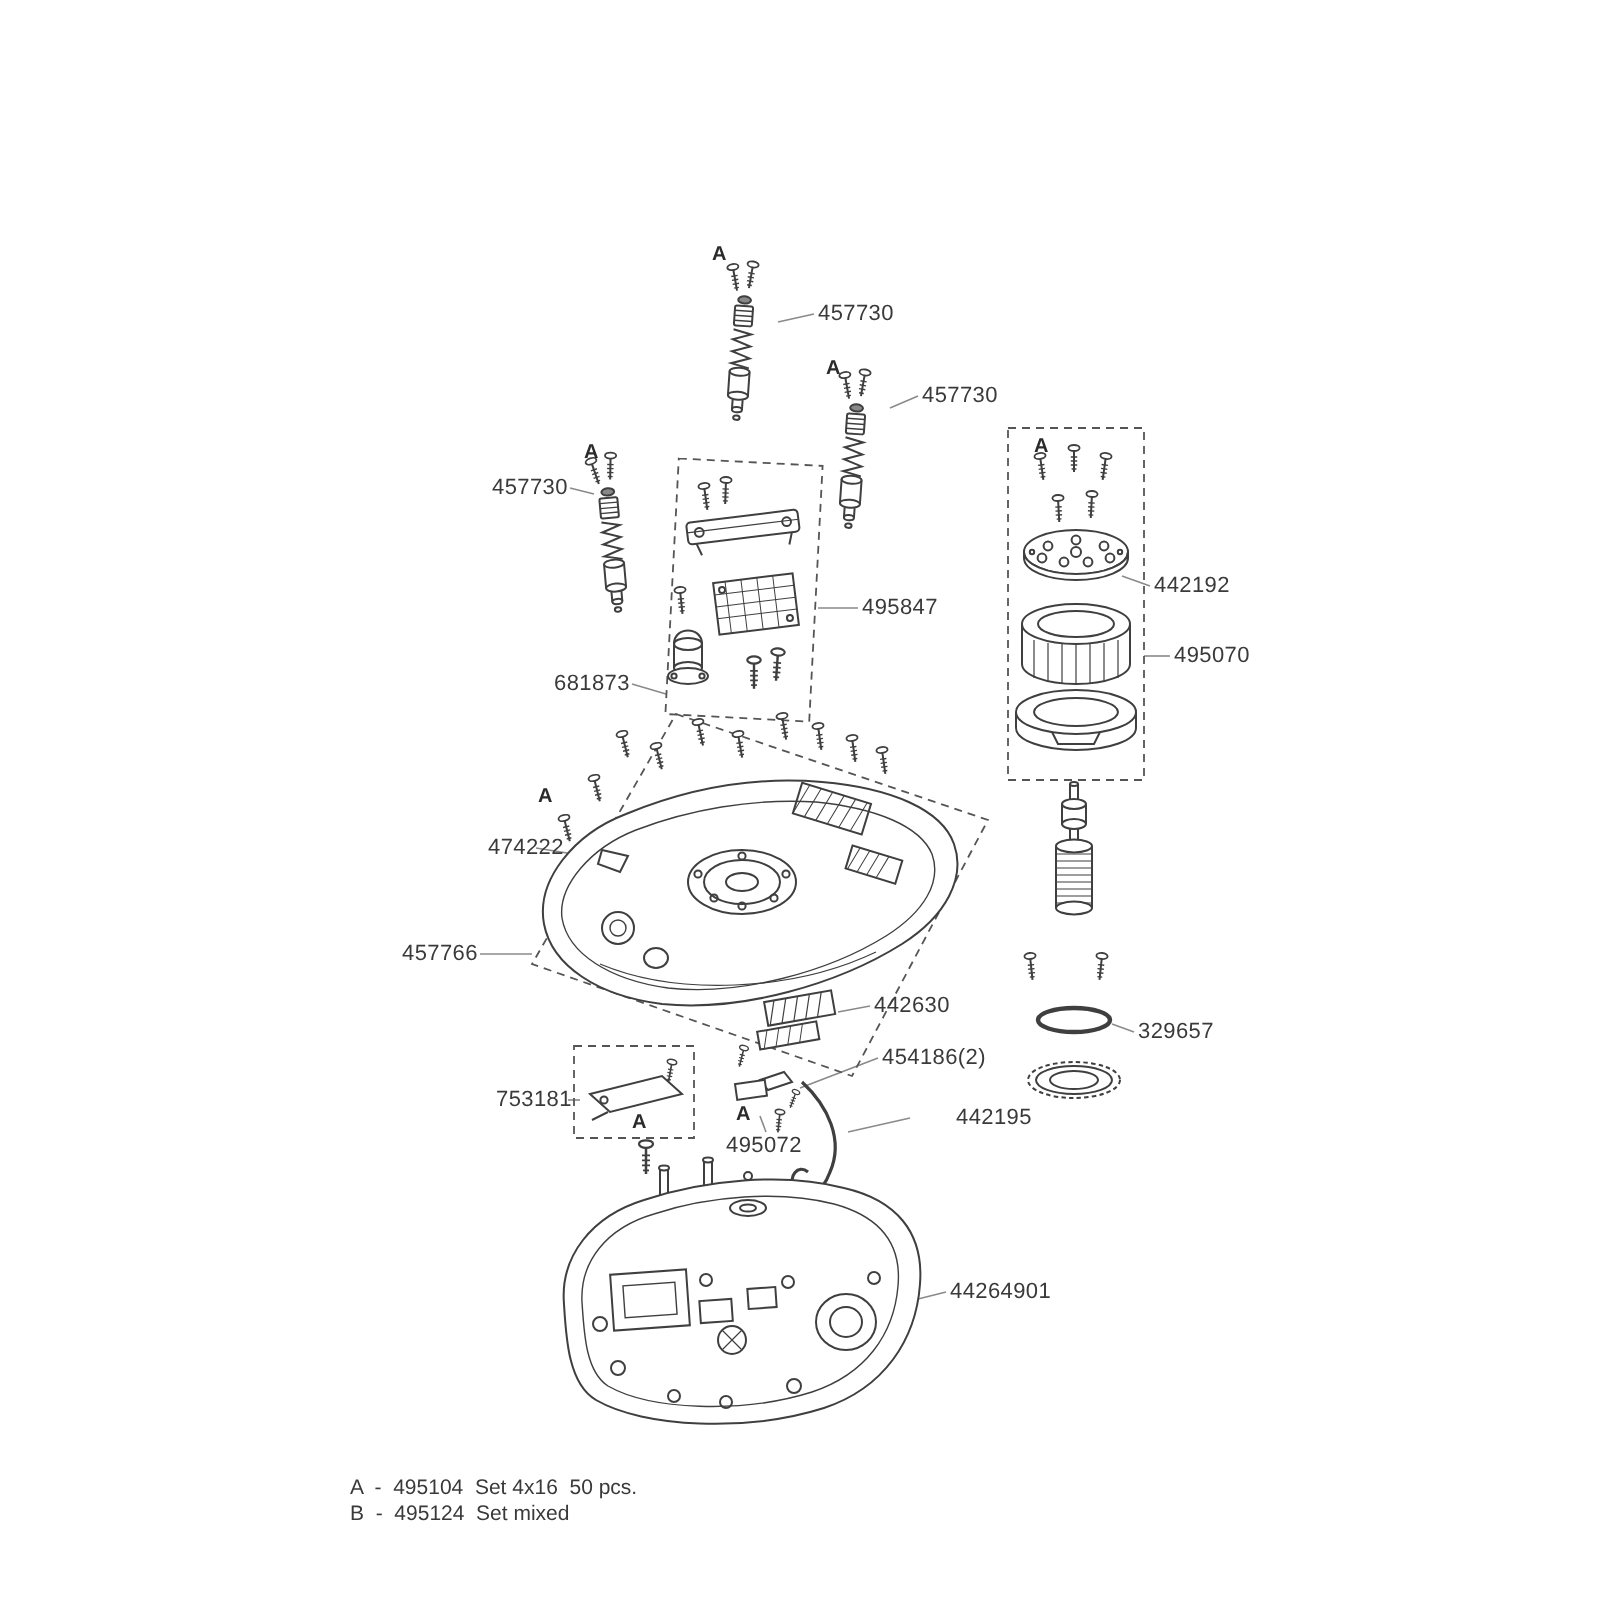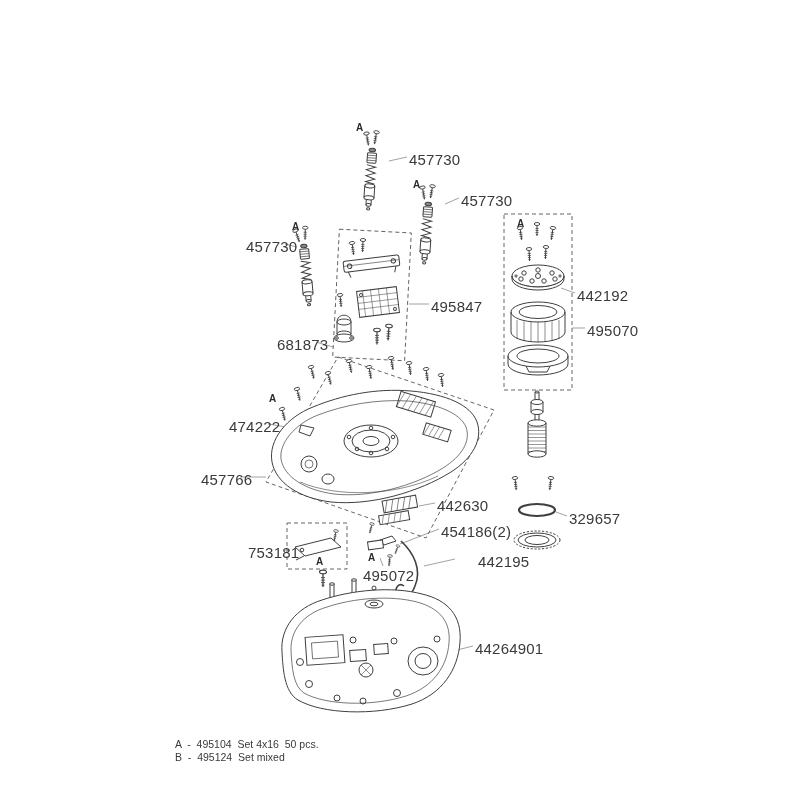--- a/index.html
+++ b/index.html
@@ -1,18 +1,18 @@
 <!DOCTYPE html>
 <html><head>
 <meta charset="utf-8">
 <style>
   html,body{margin:0;padding:0;background:#fff;}
   .stage{position:relative;width:800px;height:800px;background:#ffffff;font-family:"Liberation Sans",sans-serif;overflow:hidden;}
   .stage svg{position:absolute;left:0;top:0;}
-  .plabel{position:absolute;font-size:15px;color:#3a3a3a;white-space:nowrap;letter-spacing:.2px;}
+  .plabel{position:absolute;font-size:11px;color:#3a3a3a;white-space:nowrap;letter-spacing:.2px;}
   .amark{position:absolute;font-size:10px;font-weight:bold;color:#2b2b2b;}
   .legend-line{position:absolute;font-size:10.5px;color:#3a3a3a;white-space:pre;}
 </style>
 </head>
 <body>
 
 <div class="stage">
 
   <svg width="800" height="800" viewBox="0 0 800 800">
     <defs>
@@ -263,21 +263,21 @@
     </g>
   </svg>
 
   <div class="plabel" style="left:409px;top:151px">457730</div>
   <div class="plabel" style="left:461px;top:192px">457730</div>
   <div class="plabel" style="left:246px;top:238px">457730</div>
   <div class="plabel" style="left:431px;top:298px">495847</div>
   <div class="plabel" style="left:577px;top:287px">442192</div>
   <div class="plabel" style="left:587px;top:322px">495070</div>
   <div class="plabel" style="left:277px;top:336px">681873</div>
-  <div class="plabel" style="left:229px;top:418px">474222</div>
+  <div class="plabel" style="left:244px;top:418px">474222</div>
   <div class="plabel" style="left:201px;top:471px">457766</div>
   <div class="plabel" style="left:437px;top:497px">442630</div>
   <div class="plabel" style="left:441px;top:523px">454186(2)</div>
   <div class="plabel" style="left:569px;top:510px">329657</div>
   <div class="plabel" style="left:248px;top:544px">753181</div>
   <div class="plabel" style="left:478px;top:553px">442195</div>
   <div class="plabel" style="left:363px;top:567px">495072</div>
   <div class="plabel" style="left:475px;top:640px">44264901</div>
 
   <div class="amark" style="left:356px;top:122px">A</div>

